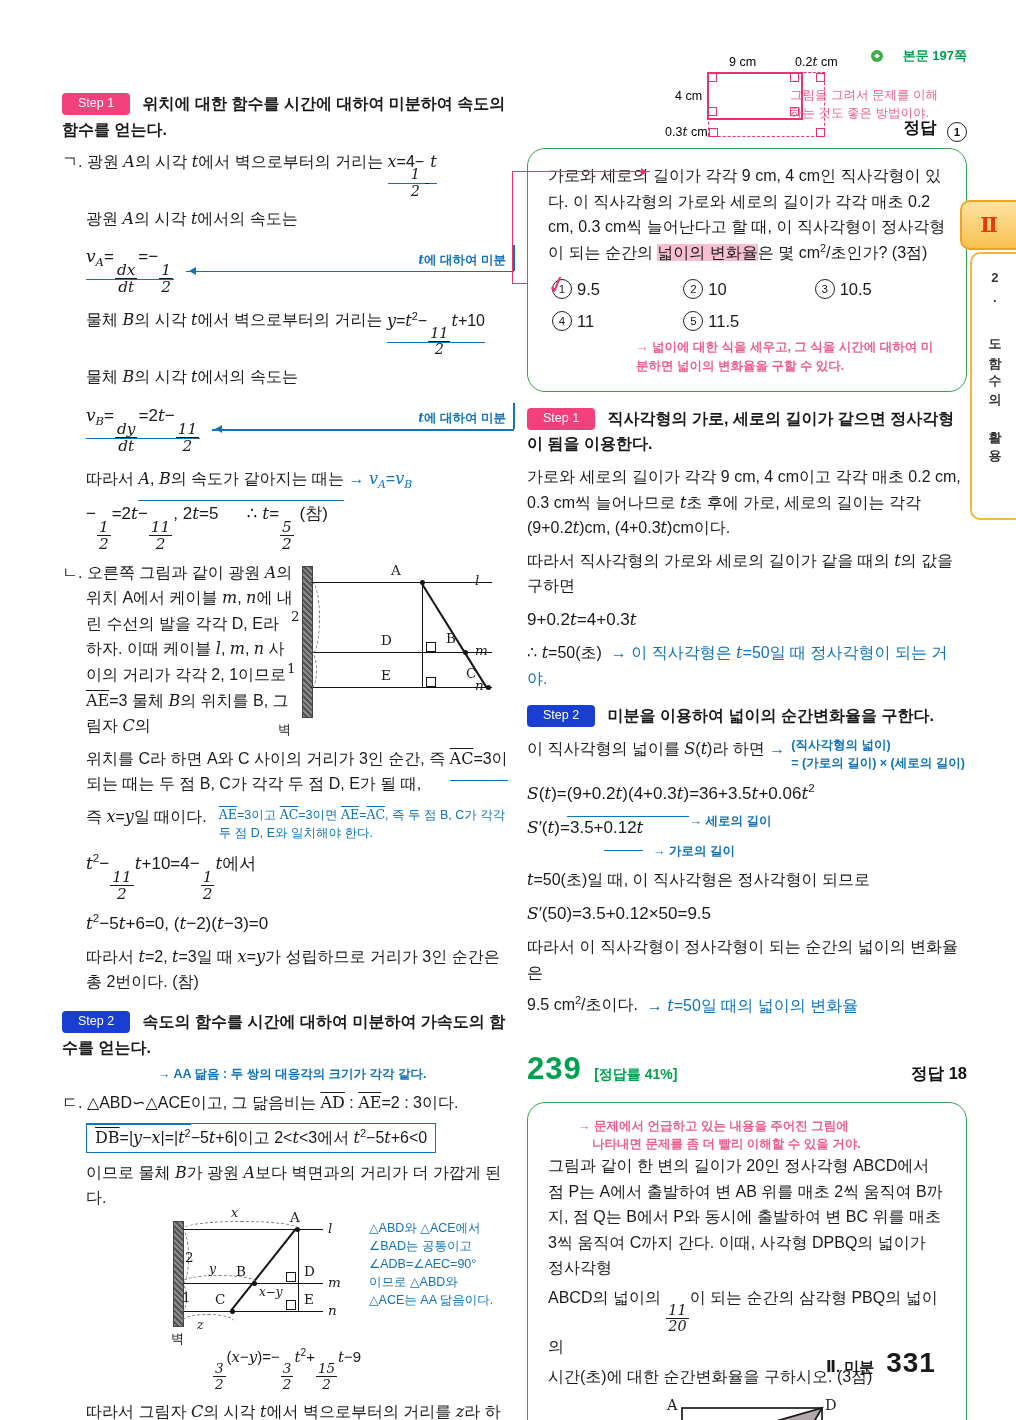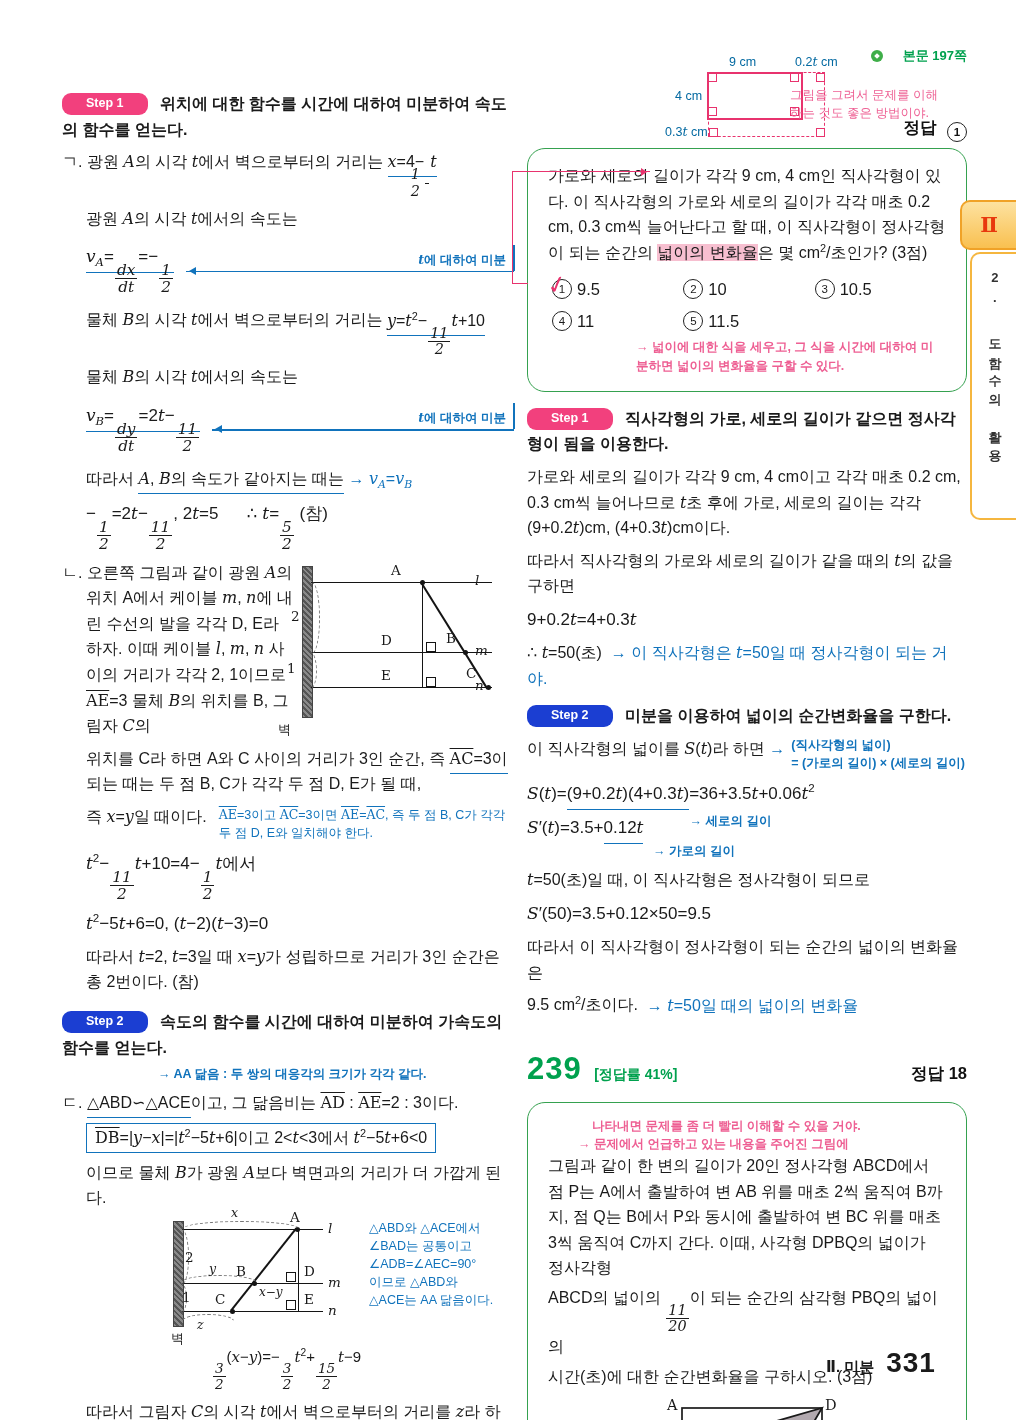--- a/index.html
+++ b/index.html
@@ -7,29 +7,29 @@
         font-family:"Liberation Sans","DejaVu Sans",sans-serif;color:#1a1a1a;
         font-size:16px;line-height:1.6;overflow:hidden}
   .col-left{position:absolute;left:62px;top:84px;width:452px}
   .col-right{position:absolute;left:527px;top:46px;width:440px}
 
   .bold{font-weight:bold}
   .blue{color:#1173bc}
   .pinktxt{color:#ee5f93}
   .small{font-size:12.5px;line-height:1.45}
 
-  .badge{display:inline-block;padding:0 24px 2px;border-radius:9px;color:#fff;
-         font-size:12.5px;font-weight:bold;margin-right:8px;vertical-align:2px}
+  .badge{display:inline-block;padding:0 16px 2px;border-radius:4px;color:#fff;
+         font-size:12.5px;font-weight:normal;margin-right:8px;vertical-align:2px}
   .badge.pink{background:#f2407d}
   .badge.blue{background:#1b3ed2}
 
   [data-bind-math]{white-space:pre-wrap}
   .mi{font-family:"DejaVu Serif",serif;font-style:italic}
   .ol{text-decoration:overline;font-family:"DejaVu Serif",serif}
-  .ub{border-bottom:1.6px solid #1173bc;padding-bottom:6px}
+  .ub{border-bottom:1.6px solid #1173bc;padding-bottom:13px}
   .hl{background:#f7bfd0}
   sup,sub{font-size:.68em}
   .frac{display:inline-flex;flex-direction:column;vertical-align:-0.85em;text-align:center;
         font-family:"DejaVu Serif",serif;font-style:italic;line-height:1.05;font-size:.9em;margin:0 1px}
   .frac .num{display:block;padding:0 2px;border-bottom:1px solid currentColor}
   .frac .den{display:block;padding:0 2px}
 
   .para{margin:7px 0}
   .hang{padding-left:24px;text-indent:-24px}
   .ind{margin-left:24px}
@@ -75,21 +75,21 @@
   .gbox{border:1.6px solid #35a14f;border-radius:18px;padding:14px 20px 16px;position:relative}
   .choices{display:grid;grid-template-columns:1fr 1fr 1fr;row-gap:6px;margin:10px 0 2px 4px;font-size:16.5px}
   .choice{position:relative;display:flex;align-items:center}
   .chk{position:absolute;left:-5px;top:-10px;color:#e8336e;font-size:24px;font-weight:bold;transform:rotate(-14deg)}
 
   .fig238{position:absolute;left:150px;top:4px;width:200px;height:94px}
   .f238r{position:absolute;left:30px;top:22px;width:92px;height:44px;border:2px solid #e8336e}
   .f238sq{position:absolute;width:7px;height:7px;border:1.2px solid #e8336e;background:#fff}
   .f238d{position:absolute;border:0;border-top:1.4px dashed #e8336e}
   .f238dv{position:absolute;border:0;border-left:1.4px dashed #e8336e}
-  .f238lab{position:absolute;font-size:12.5px;color:#0369a1;white-space:nowrap}
+  .f238lab{position:absolute;font-size:12.5px;color:#000000;white-space:nowrap}
   .hand{position:absolute;left:263px;top:40px;width:152px;color:#ee5f93;font-size:12.5px;line-height:1.45}
   .c238h{position:absolute;left:-16px;top:22px;width:138px;height:0;border-top:1.4px solid #e8336e}
   .c238h::after{content:"";position:absolute;right:-1px;top:-4px;border:4px solid transparent;border-left:6px solid #e8336e}
   .c238v{position:absolute;left:-16px;top:22px;width:0;height:112px;border-left:1.4px solid #e8336e}
   .c238t{position:absolute;left:-16px;top:134px;width:16px;height:0;border-top:1.4px solid #e8336e}
 
   .fig3{position:relative;width:220px;height:172px;margin:10px auto 0}
   .fig3 .pl{font-size:14.5px}
 
   .tabwrap{position:absolute;right:0;top:200px;display:flex;flex-direction:column;align-items:flex-end;z-index:3}
@@ -333,22 +333,22 @@
     <div style="margin-top:26px;display:flex;align-items:baseline;justify-content:space-between">
       <span>
         <span class="pnum" data-bind="right.p239.num">239</span>
         <span class="prate" data-bind="right.p239.rate">[정답률 41%]</span>
       </span>
       <span class="panswer" data-bind="right.p239.answer">정답 18</span>
     </div>
 
     <div class="gbox" style="margin-top:8px">
       <div class="pinktxt small" style="margin-left:30px;font-weight:bold">
+        <div data-bind="right.p239.hand1">→ 문제에서 언급하고 있는 내용을 주어진 그림에</div>
         <div style="margin-left:14px" data-bind="right.p239.hand2">나타내면 문제를 좀 더 빨리 이해할 수 있을 거야.</div>
-        <div data-bind="right.p239.hand1">→ 문제에서 언급하고 있는 내용을 주어진 그림에</div>
       </div>
       <div data-bind-math="right.p239.body1">그림과 같이 한 변의 길이가 20인 정사각형 ABCD에서 점 P는 A에서 출발하여 변 AB 위를 매초 2씩 움직여 B까지, 점 Q는 B에서 P와 동시에 출발하여 변 BC 위를 매초 3씩 움직여 C까지 간다. 이때, 사각형 DPBQ의 넓이가 정사각형</div>
       <div style="margin-top:4px" data-bind-math="right.p239.body2">ABCD의 넓이의 <span class="frac"><span class="num">11</span><span class="den">20</span></span>이 되는 순간의 삼각형 PBQ의 넓이의</div>
       <div style="margin-top:4px" data-bind-math="right.p239.body3">시간(초)에 대한 순간변화율을 구하시오. (3점)</div>
 
       <div class="fig3">
         <svg width="220" height="172" viewBox="0 0 220 172">
           <polygon points="45,48 45,148 103,148 185,8" fill="#b2a9af" stroke="#1a1a1a" stroke-width="1.8"></polygon>
           <rect x="45" y="8" width="140" height="140" fill="none" stroke="#1a1a1a" stroke-width="1.7"></rect>
         </svg>

